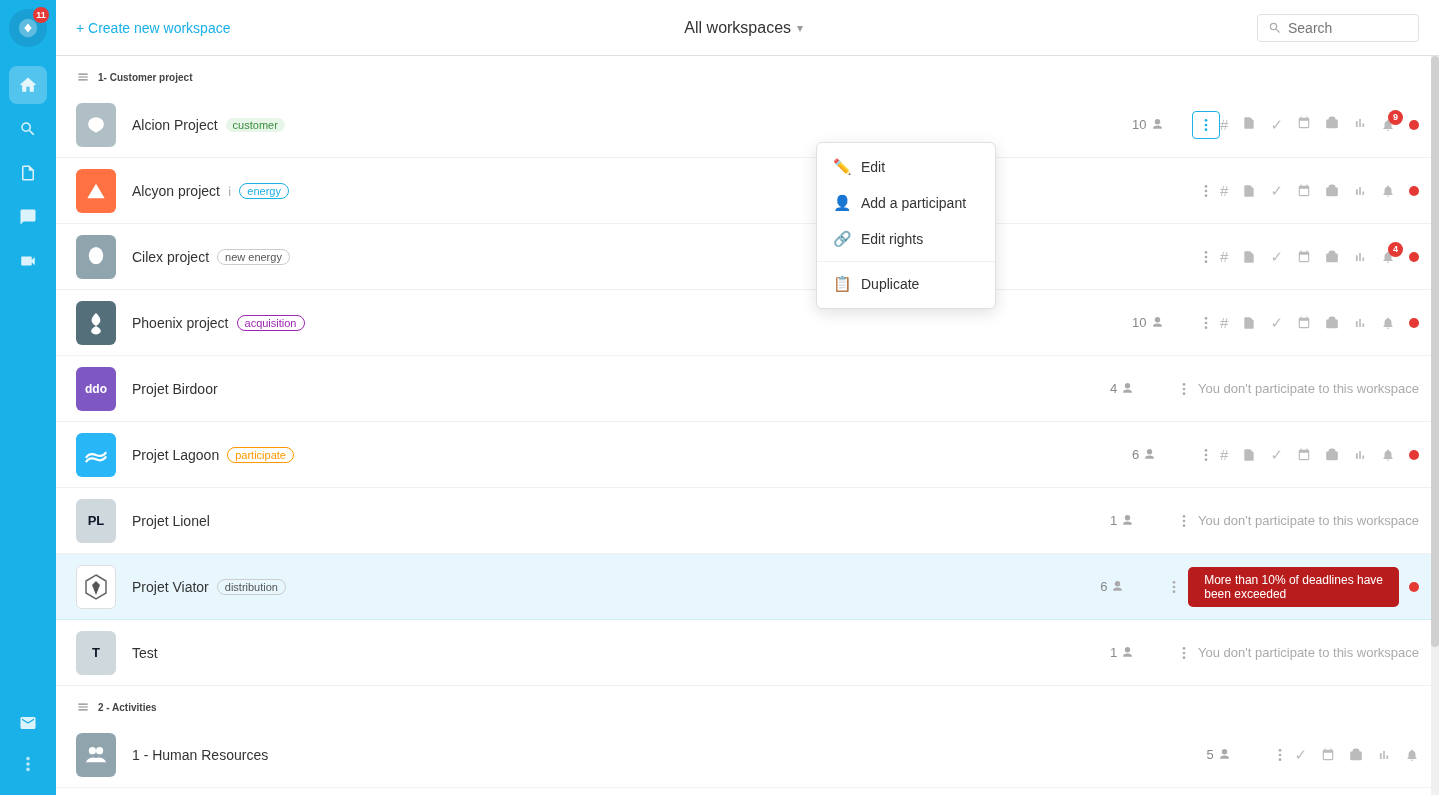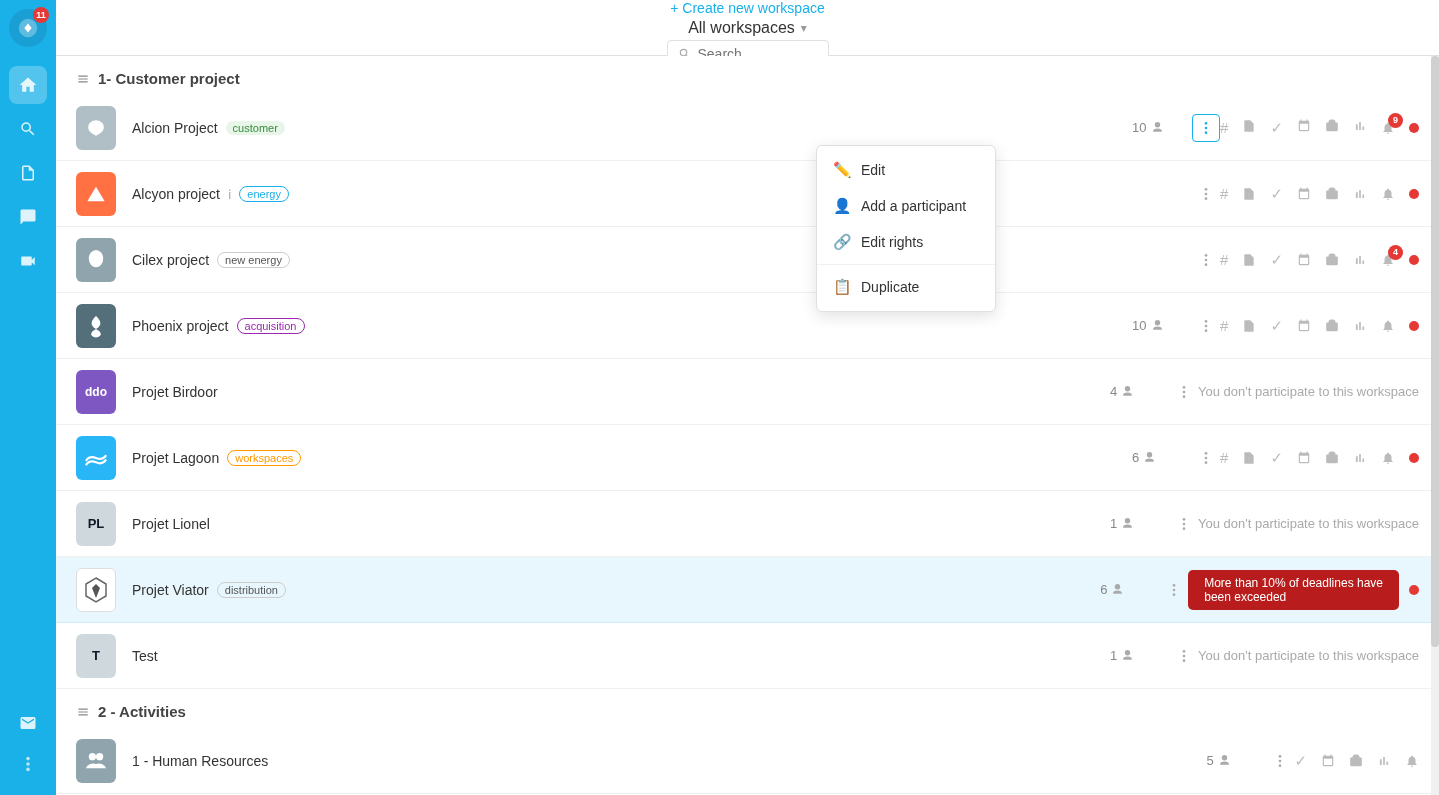--- a/index.html
+++ b/index.html
@@ -56,21 +56,20 @@
 
     
     .topbar {
       height: 56px;
       background: #fff;
       border-bottom: 1px solid #e0e0e0;
       display: flex;
       align-items: center;
       padding: 0 20px;
       flex-shrink: 0;
-      flex-direction: column;
     }
     .topbar-title {
       display: flex; align-items: center; gap: 6px;
       font-size: 16px; font-weight: 500; color: #333;
       margin: 3px auto;
     }
     .topbar-title .chevron { color: #999; font-size: 12px; }
     .topbar-create {
       color: #1ab0e8; font-size: 14px; font-weight: 500;
       cursor: pointer; display: flex; align-items: center; gap: 4px;
@@ -93,21 +92,21 @@
       flex: 1;
       overflow-y: auto;
       background: #fff;
       position: relative;
     }
 
     
     .section-header {
       display: flex; align-items: center; gap: 8px;
       padding: 14px 14px 8px 20px;
-      font-weight: 600; font-size: 15px; color: #444;
+      font-weight: 600; font-size: 10px; color: #444;
     }
 
     
     .ws-row {
       display: flex; align-items: center;
       padding: 0 20px;
       height: 66px;
       border-bottom: 1px solid #f0f0f0;
       position: relative;
       background: #fff;
@@ -547,21 +546,21 @@
 
     <div class="ws-row">
       <div class="ws-avatar av-blue">
         <svg width="26" height="26" viewBox="0 0 36 36" fill="white">
             <path d="M4 22 Q9 14 18 18 Q27 22 32 14" stroke="white" stroke-width="3" fill="none"></path>
             <path d="M4 28 Q9 20 18 24 Q27 28 32 20" stroke="white" stroke-width="3" fill="none"></path>
           </svg>
       </div>
       <div class="ws-name-area">
         <span class="ws-name">Projet Lagoon</span>
-        <span class="ws-tag tag-exploration">workspaces</span>
+        <span class="ws-tag tag-exploration">participate</span>
       </div>
       <div class="ws-participants">
         <span>6</span>
         <svg width="13" height="13" viewBox="0 0 24 24" fill="#aaa">
             <path d="M12 2a5 5 0 1 0 0 10A5 5 0 0 0 12 2zm0 12c-5.33 0-8 2.67-8 4v2h16v-2c0-1.33-2.67-4-8-4z"></path>
           </svg>
       </div>
       <div class="ws-menu-btn">
         <svg width="16" height="16" viewBox="0 0 24 24" fill="#aaa">
             <circle cx="12" cy="5" r="2"></circle>

